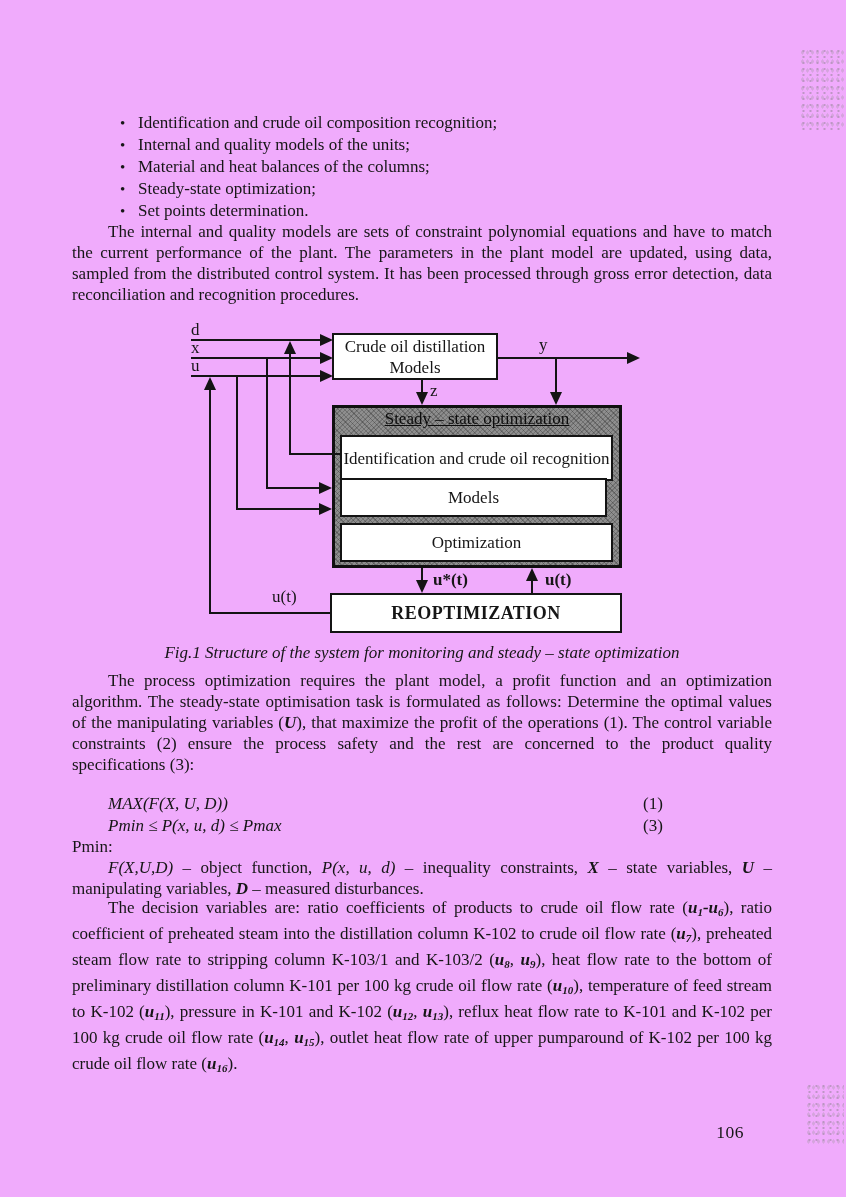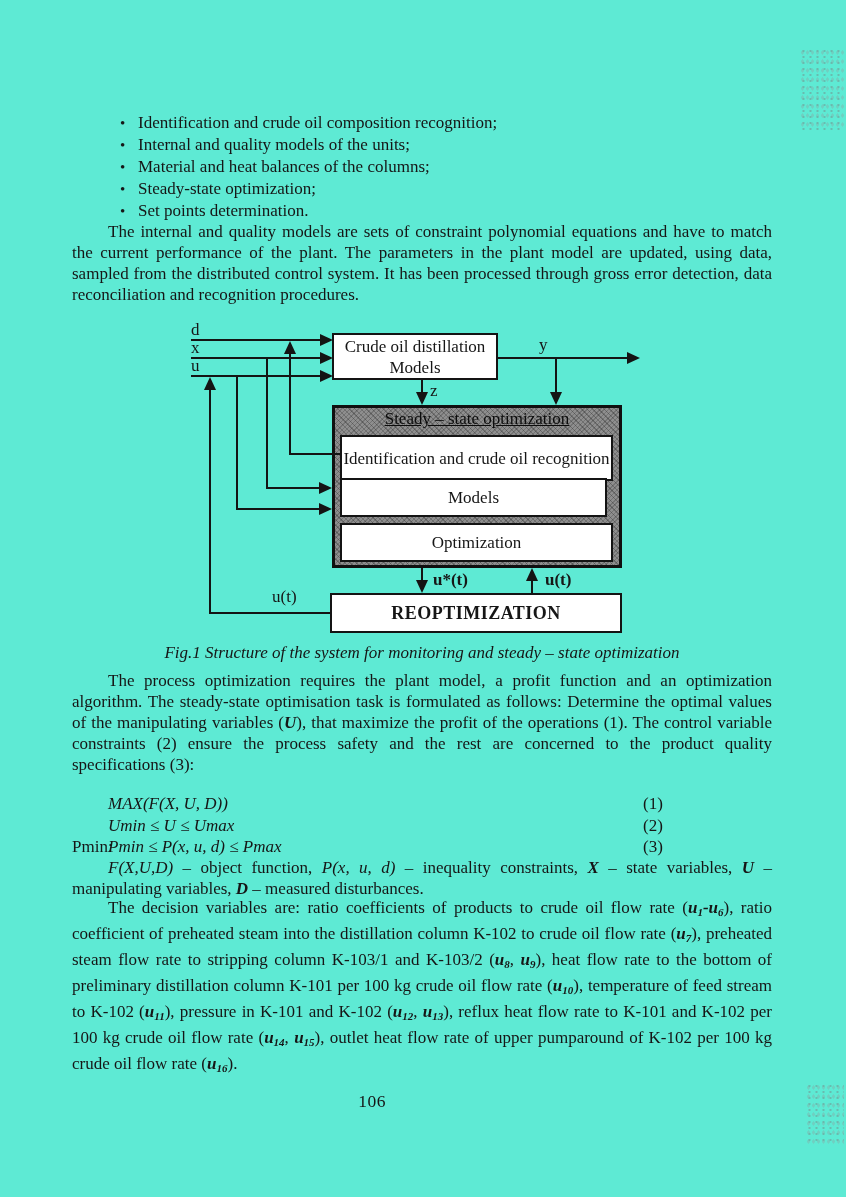--- a/index.html
+++ b/index.html
@@ -1,19 +1,19 @@
 <!DOCTYPE html>
 <html><head>
 <meta charset="utf-8">
 <style>
   * { margin:0; padding:0; box-sizing:border-box; }
   html,body { background:#e9e9e9; }
   body { font-family:"Liberation Serif","DejaVu Serif",serif; }
   .page {
-    position:relative; width:846px; height:1197px; background:#5eead4;
+    position:relative; width:846px; height:1197px; background:#f0abfc;
     color:#161616; overflow:hidden; margin:0 auto;
   }
   .textcol { position:absolute; left:72px; width:700px; font-size:17px; line-height:21px; }
   .para { text-align:justify; text-indent:36px; }
   
   .blist { list-style:none; }
   .blist li { margin-left:48px; line-height:21px; }
   .blist .dot { display:inline-block; width:18px; font-size:15px; }
   
   .seg-i  { font-style:italic; }
@@ -45,21 +45,21 @@
     border:3px solid #101010; background-color:#8e8e8e;
     background-image:
       repeating-linear-gradient(45deg, rgba(20,20,20,.28) 0 1px, transparent 1px 4px),
       repeating-linear-gradient(-45deg, rgba(0,0,0,.18) 0 1px, transparent 1px 3px);
   }
   .sso-title { position:absolute; left:332px; top:84px; width:290px; text-align:center;
                text-decoration:underline; color:#0c0c0c; }
   .caption { position:absolute; left:72px; top:643px; width:700px; text-align:center;
              font-style:italic; font-size:17px; }
   .whereblk { font-size:17px; line-height:21px; }
-  .pageno { position:absolute; left:0; top:1091px; width:744px; text-align:center;
+  .pageno { position:absolute; left:0; top:1122px; width:744px; text-align:right;
             font-size:17.5px; letter-spacing:.5px; }
   .smudge { position:absolute; opacity:.5;
     background-image: radial-gradient(rgba(120,120,120,.8) 1px, transparent 1.3px),
                       radial-gradient(rgba(150,150,150,.6) 1px, transparent 1.4px);
     background-size:7px 6px, 5px 9px; filter:blur(.4px); }
 </style>
 </head>
 <body>
 
 <div class="page">
@@ -149,24 +149,20 @@
   <div class="caption">Fig.1 Structure of the system for monitoring and steady – state optimization</div>
 
   <p class="para textcol" style="top:670px;"><span>The process optimization requires the plant model, a profit function and an optimization algorithm. The steady-state optimisation task is formulated as follows: Determine the optimal values of the manipulating variables (</span><span class="seg-bi">U</span><span>), that maximize the profit of the operations (1). The control variable constraints (2) ensure the process safety and the rest are concerned to the product quality specifications (3):</span></p>
 
   <div class="textcol" style="top:793px;">
     <div class="eqrow">
       <span class="eq-expr">MAX(F(X, U, D))</span>
       <span class="eq-num">(1)</span>
     </div>
     <div class="eqrow">
-      <span class="eq-expr">Umin ≤ U ≤ Umax</span>
-      <span class="eq-num">(2)</span>
-    </div>
-    <div class="eqrow">
       <span class="eq-expr">Pmin ≤ P(x, u, d) ≤ Pmax</span>
       <span class="eq-num">(3)</span>
     </div>
   </div>
 
   <div class="whereblk textcol" style="top:836px;">Pmin:</div>
 
   <p class="para textcol" style="top:857px;"><span class="seg-i">F(X,U,D)</span><span> – object function, </span><span class="seg-i">P(x, u, d)</span><span> – inequality constraints, </span><span class="seg-bi">X</span><span> – state variables, </span><span class="seg-bi">U</span><span> – manipulating variables, </span><span class="seg-bi">D</span><span> – measured disturbances.</span></p>
 
   <p class="para textcol" style="top:897px;"><span>The decision variables are: ratio coefficients of products to crude oil flow rate  (</span><span class="seg-bi">u</span><span class="seg-bisub">1</span><span class="seg-bi">-</span><span class="seg-bi">u</span><span class="seg-bisub">6</span><span>), ratio coefficient of preheated steam into the distillation column K-102 to crude oil flow rate (</span><span class="seg-bi">u</span><span class="seg-bisub">7</span><span>), preheated steam flow rate to stripping column K-103/1 and K-103/2 (</span><span class="seg-bi">u</span><span class="seg-bisub">8</span><span>, </span><span class="seg-bi">u</span><span class="seg-bisub">9</span><span>), heat flow rate to the bottom of preliminary distillation column K-101 per 100 kg crude oil flow rate (</span><span class="seg-bi">u</span><span class="seg-bisub">10</span><span>), temperature of feed stream to K-102 (</span><span class="seg-bi">u</span><span class="seg-bisub">11</span><span>), pressure in K-101 and K-102 (</span><span class="seg-bi">u</span><span class="seg-bisub">12</span><span>, </span><span class="seg-bi">u</span><span class="seg-bisub">13</span><span>), reflux heat flow rate to K-101 and K-102 per 100 kg crude oil flow rate (</span><span class="seg-bi">u</span><span class="seg-bisub">14</span><span>, </span><span class="seg-bi">u</span><span class="seg-bisub">15</span><span>), outlet heat flow rate of upper pumparound of K-102 per 100 kg crude oil flow rate (</span><span class="seg-bi">u</span><span class="seg-bisub">16</span><span>).</span></p>

